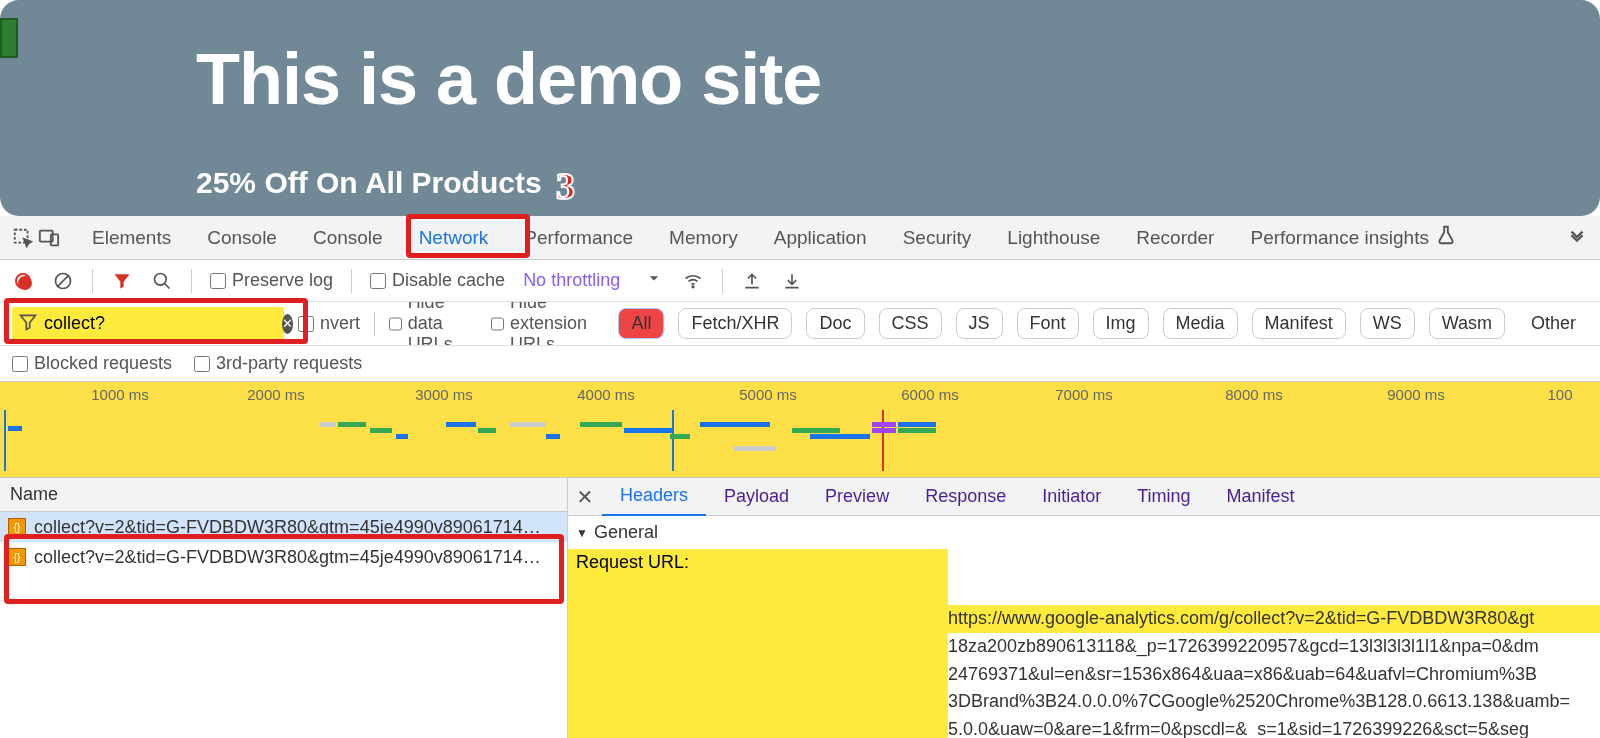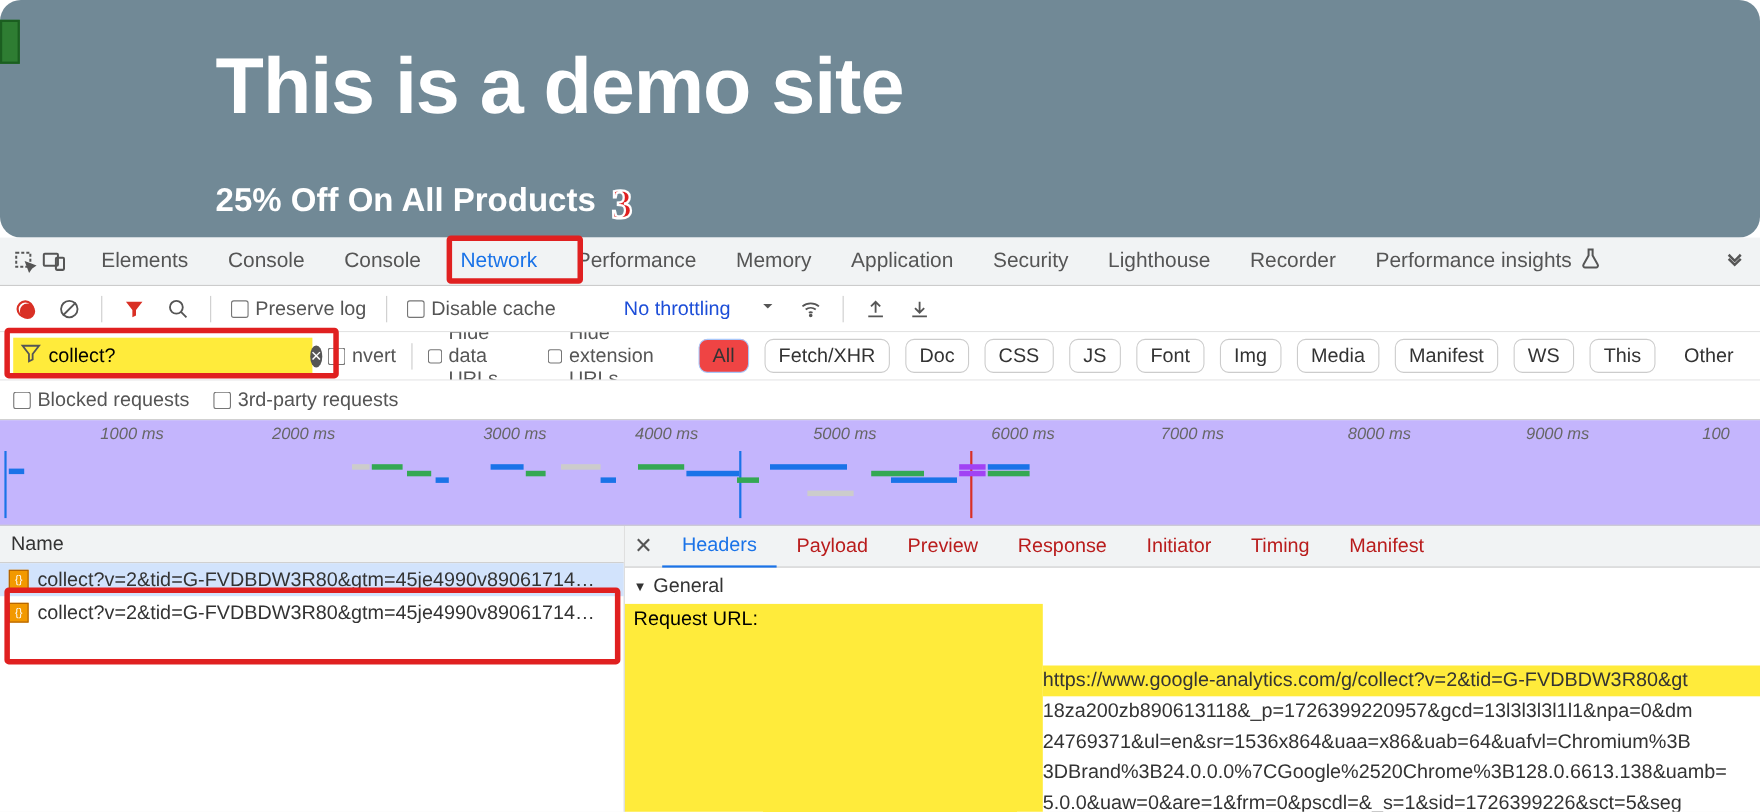--- a/index.html
+++ b/index.html
@@ -29,50 +29,50 @@
 .flask svg, .more svg { width: 22px; height: 22px; }
 
 .toolbar-row { display: flex; align-items: center; height: 42px; padding: 0 12px; gap: 18px; background: #fff; border-bottom: 1px solid #e0e0e0; }
 .toolbar-row .ico { width: 22px; height: 22px; display: flex; align-items: center; justify-content: center; }
 .record { width: 16px; height: 16px; border-radius: 50%; border: 2px solid #d93025; background: #d93025; box-sizing: content-box; }
 .record-outer { width: 16px; height: 16px; border-radius: 50%; border: 2px solid #d93025; }
 .clear svg, .search svg, .funnel svg, .wifi svg, .upload svg, .download svg, .caret svg { width: 20px; height: 20px; }
 .funnel { color: #d93025; }
 .checkbox { display: flex; align-items: center; gap: 6px; font-size: 18px; color: #555; }
 .checkbox input { width: 16px; height: 16px; }
-.select { font-size: 18px; color: #1d4ed8; display: flex; align-items: center; gap: 24px; margin-left: 44px; }
+.select { font-size: 18px; color: #8b5cf6; display: flex; align-items: center; gap: 24px; }
 .vline { width: 1px; height: 24px; background: #ccc; }
 
 .filter-row { display: flex; align-items: center; height: 44px; padding: 0 12px; gap: 14px; background: #fff; border-bottom: 1px solid #e0e0e0; flex-wrap: nowrap; overflow: hidden; }
 .filter-input-wrap { display: flex; align-items: center; background: #ffeb3b; height: 34px; padding: 0 6px; gap: 6px; width: 272px; }
 .filter-input-wrap input { flex: 1; background: transparent; border: none; outline: none; font-size: 18px; }
 .clear-filter { width: 20px; height: 20px; border-radius: 50%; background: #555; color: #fff; display: flex; align-items: center; justify-content: center; font-size: 13px; cursor: pointer; }
 .pill { padding: 4px 12px; font-size: 18px; color: #333; border: 1px solid #ccc; border-radius: 8px; background: #fff; cursor: pointer; }
 .pill.active { background: #ef4444; border-color: #a8c7fa; }
 
 .filter-row2 { display: flex; align-items: center; height: 36px; padding: 0 12px; gap: 22px; background: #fff; border-bottom: 1px solid #ccc; }
 
-.timeline { height: 96px; background: #c4b5fd; border-bottom: 1px solid #ccc; position: relative; overflow: hidden; font-style: italic; }
+.timeline { height: 96px; background: #fde047; border-bottom: 1px solid #ccc; position: relative; overflow: hidden; }
 .tick-labels { position: absolute; top: 4px; left: 0; right: 0; height: 18px; }
 .tick-label { position: absolute; font-size: 15px; color: #666; transform: translateX(-50%); }
 .bars { position: absolute; top: 40px; left: 0; right: 0; height: 40px; }
 .bar { position: absolute; height: 5px; }
 .overview-line { position: absolute; top: 28px; bottom: 6px; width: 2px; }
 
 .split { display: flex; height: 300px; }
 .left-pane { width: 568px; background: #fff; border-right: 1px solid #ccc; display: flex; flex-direction: column; }
 .name-header { height: 34px; border-bottom: 1px solid #ccc; padding: 6px 10px; font-size: 18px; color: #333; background: #f1f3f4; }
 .req-row { display: flex; align-items: center; height: 30px; padding: 0 8px; gap: 8px; font-size: 18px; color: #333; cursor: pointer; white-space: nowrap; overflow: hidden; }
 .req-row.selected { background: #d2e3fc; }
 .js-badge { width: 18px; height: 18px; background: #f29900; border: 1px solid #b06000; display: flex; align-items: center; justify-content: center; font-size: 10px; color: #fff; flex: none; }
 
 .right-pane { flex: 1; background: #fff; display: flex; flex-direction: column; overflow: hidden; }
 .detail-tabs { display: flex; align-items: center; height: 38px; border-bottom: 1px solid #ccc; gap: 0; background: #f1f3f4; }
 .close-x { width: 34px; display: flex; align-items: center; justify-content: center; font-size: 20px; color: #555; cursor: pointer; }
-.dtab { padding: 0 18px; height: 38px; display: flex; align-items: center; font-size: 18px; color: #b91c1c; cursor: pointer; }
+.dtab { padding: 0 18px; height: 38px; display: flex; align-items: center; font-size: 18px; color: #4c1d95; cursor: pointer; }
 .dtab.active { color: #1a73e8; border-bottom: 2px solid #1a73e8; }
 
 .section-head { display: flex; align-items: center; gap: 6px; padding: 6px 8px; font-size: 18px; color: #333; }
 .section-head .tri { font-size: 12px; }
 .kv { display: flex; padding: 0; font-size: 18px; line-height: 1.55; }
 .kv .k { width: 380px; padding-left: 8px; }
 .kv.hl .k { background: #ffeb3b; }
 .kv .v { flex: 1; color: #333; word-break: break-all; white-space: pre-wrap; }
 .kv.hl .v-line1 { background: #ffeb3b; display: block; }
 
@@ -227,40 +227,40 @@
     <div class="pill active">All</div>
     <div class="pill">Fetch/XHR</div>
     <div class="pill">Doc</div>
     <div class="pill">CSS</div>
     <div class="pill">JS</div>
     <div class="pill">Font</div>
     <div class="pill">Img</div>
     <div class="pill">Media</div>
     <div class="pill">Manifest</div>
     <div class="pill">WS</div>
-    <div class="pill">This</div>
+    <div class="pill">Wasm</div>
     <div class="pill" style="border:none">Other</div>
   </div>
 
   <div class="filter-row2">
     <label class="checkbox">
       <input type="checkbox" style="">
         <span>Blocked requests</span>
     </label>
     <label class="checkbox">
       <input type="checkbox" style="">
         <span>3rd-party requests</span>
     </label>
   </div>
 
   <div class="timeline">
     <div class="tick-labels">
       <span class="tick-label" style="left:120px">1000 ms</span>
       <span class="tick-label" style="left:276px">2000 ms</span>
-      <span class="tick-label" style="left:468px">3000 ms</span>
+      <span class="tick-label" style="left:444px">3000 ms</span>
       <span class="tick-label" style="left:606px">4000 ms</span>
       <span class="tick-label" style="left:768px">5000 ms</span>
       <span class="tick-label" style="left:930px">6000 ms</span>
       <span class="tick-label" style="left:1084px">7000 ms</span>
       <span class="tick-label" style="left:1254px">8000 ms</span>
       <span class="tick-label" style="left:1416px">9000 ms</span>
       <span class="tick-label" style="left:1560px">100</span>
     </div>
     <div class="overview-line" style="left:4px;background:#1a73e8"></div>
     <div class="overview-line" style="left:672px;background:#1a73e8"></div>

